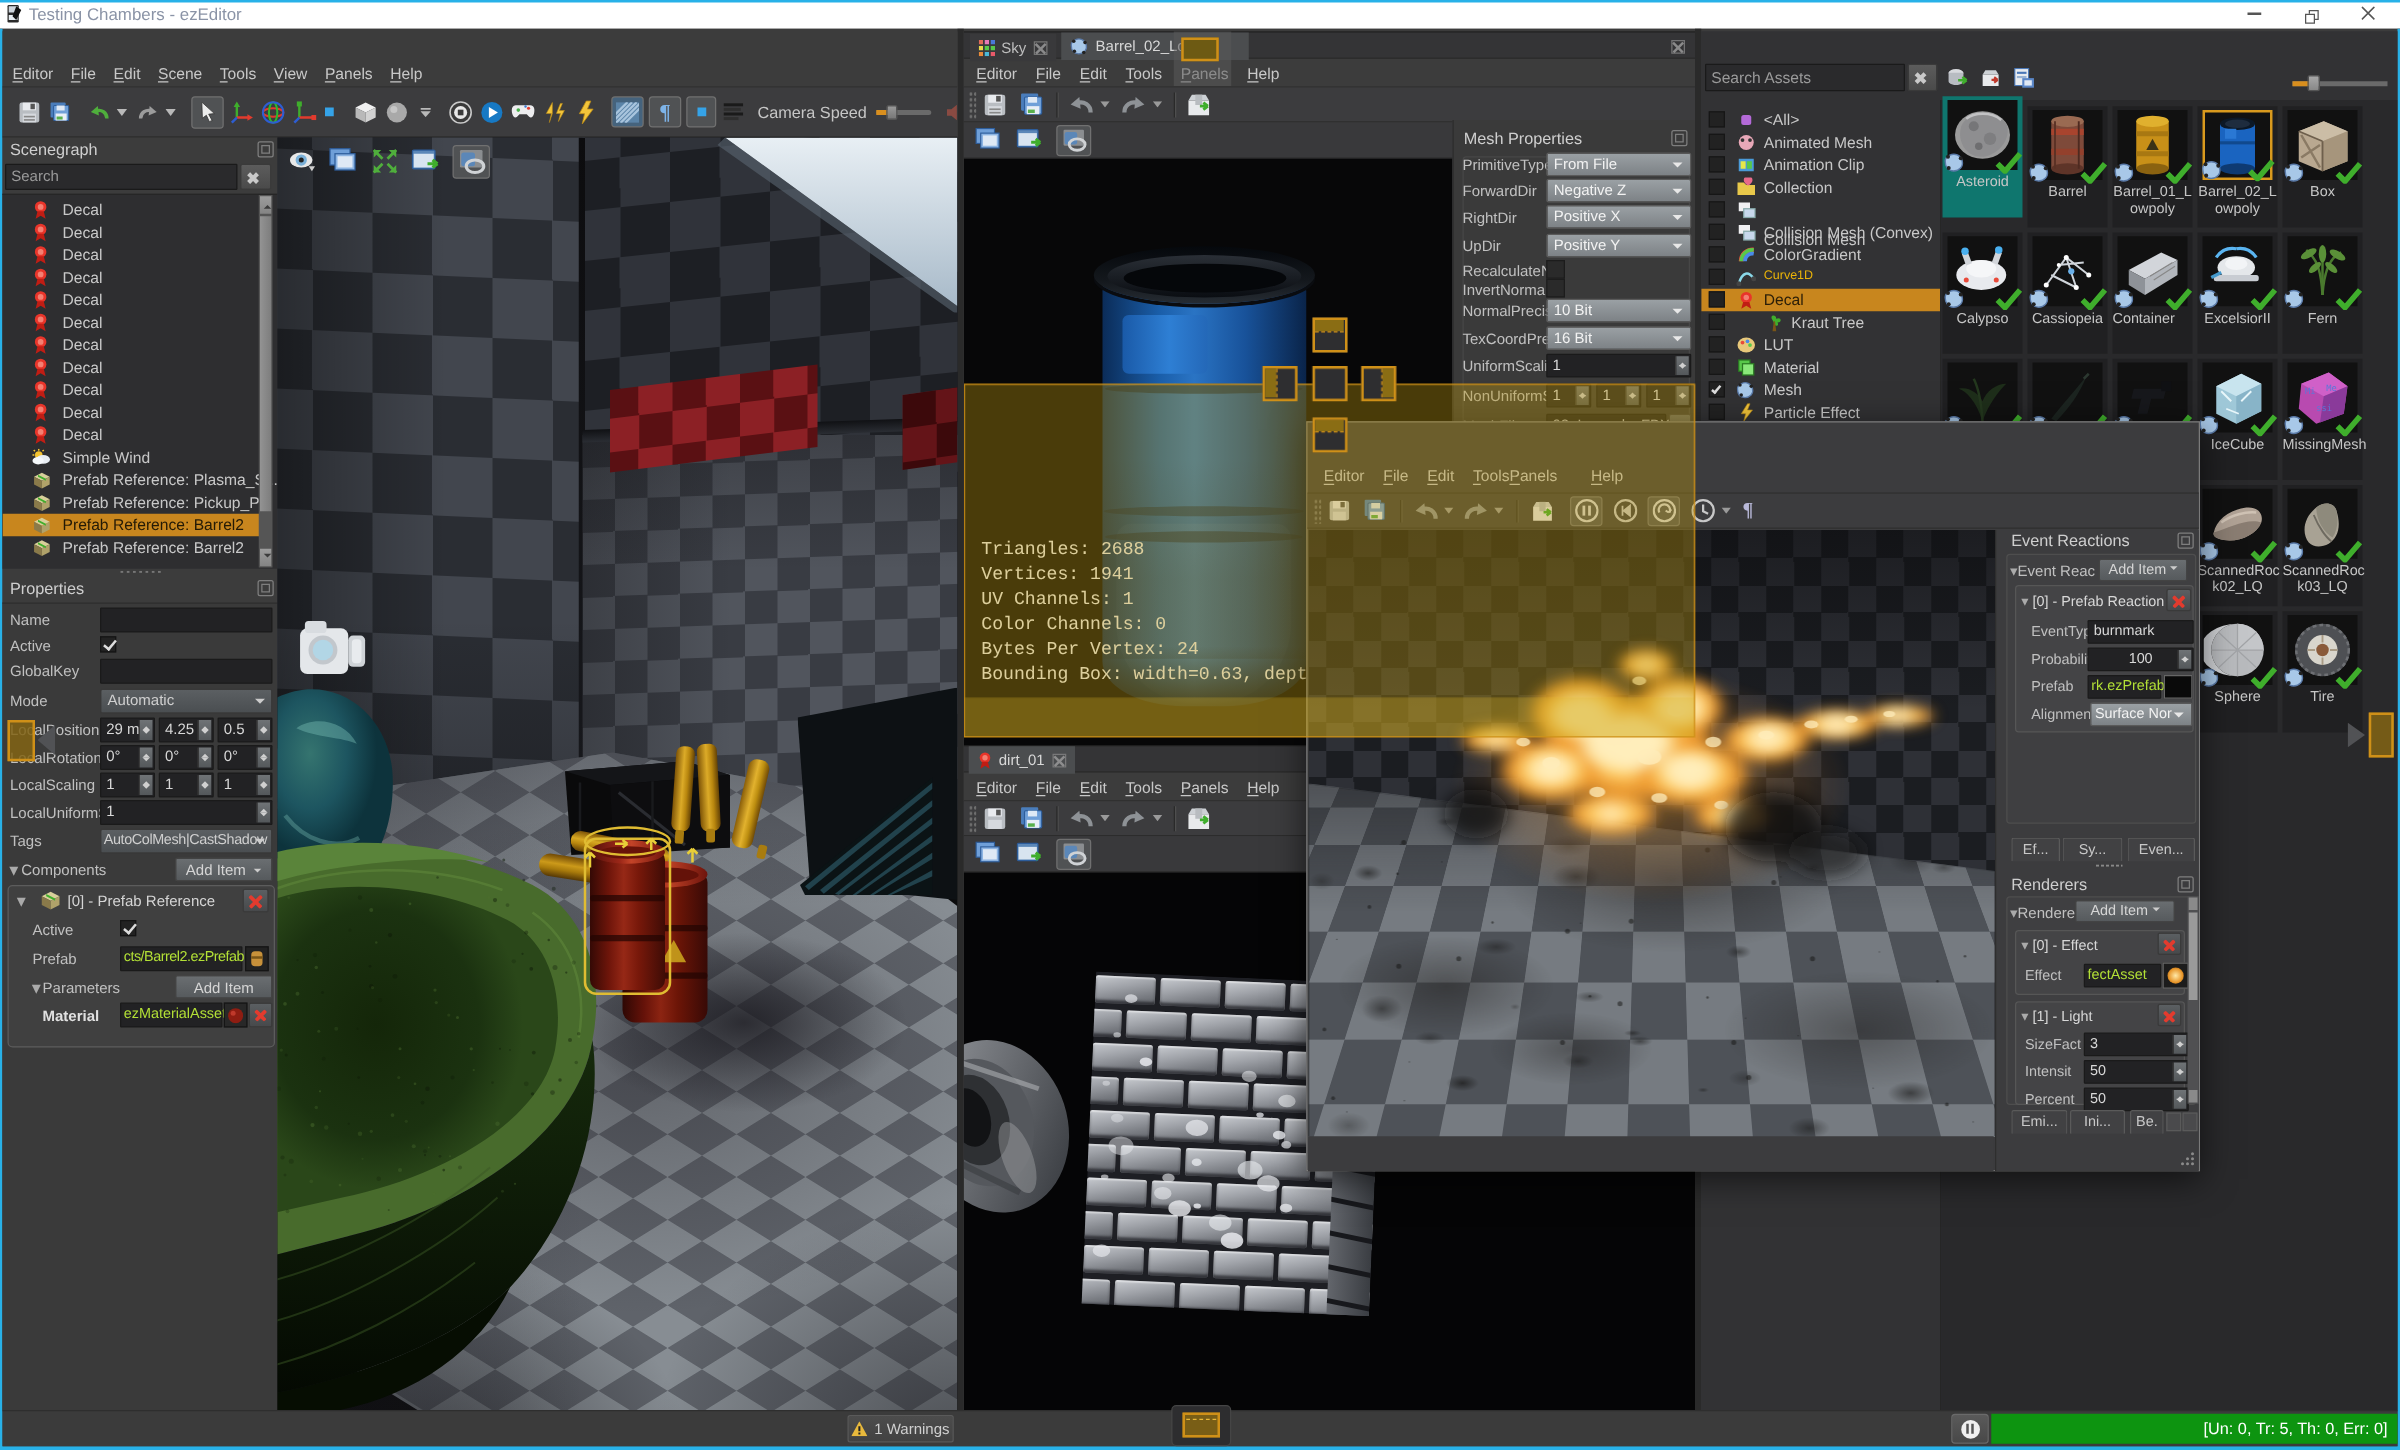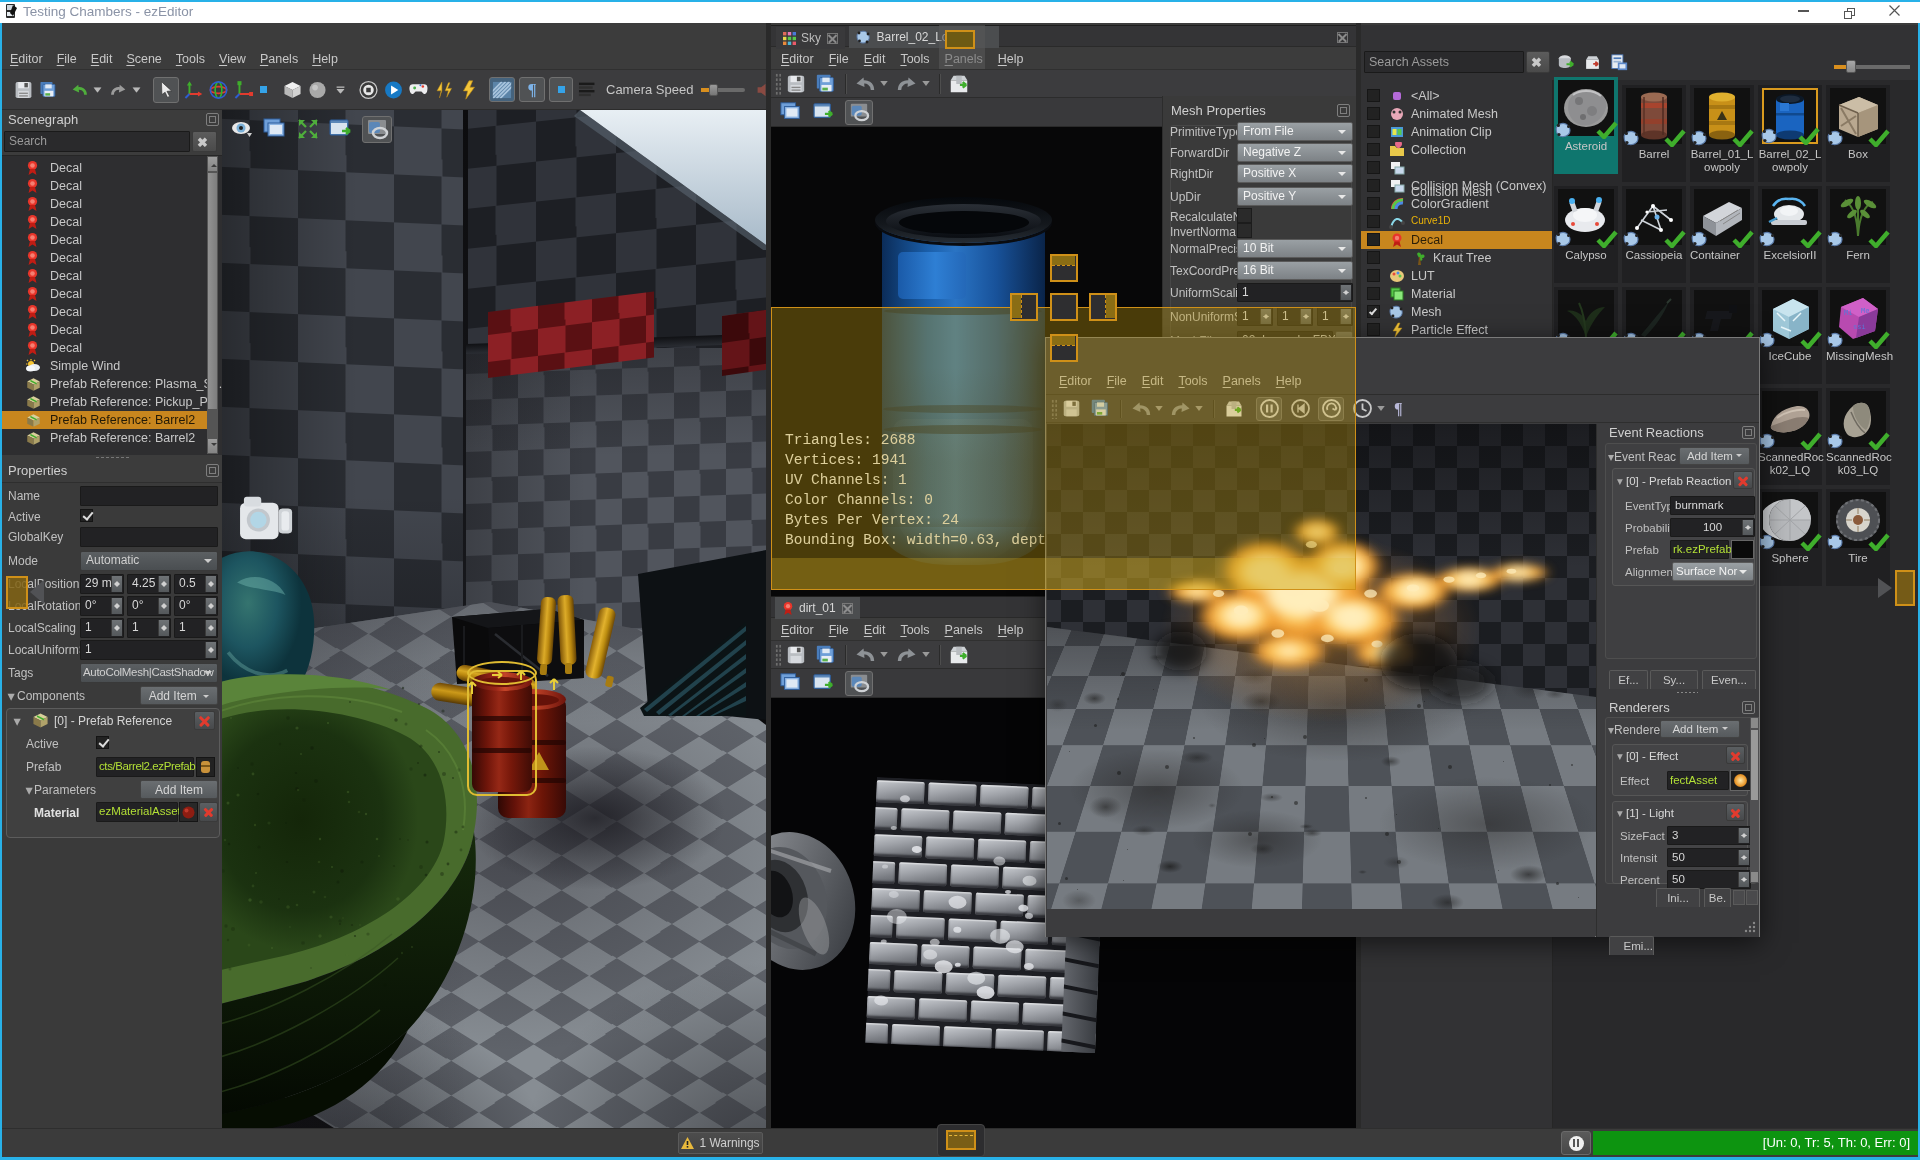--- a/index.html
+++ b/index.html
@@ -1675,21 +1675,21 @@
             <path d="M2 10 L8 16 L20 2" stroke="#3fae2c" stroke-width="4.5" fill="none"></path>
           </svg>
 </div>
 <div style="position:absolute;left:0;top:63px;width:64px;text-align:center;font-size:11.5px;line-height:13px;color:#c6c6c6;">Tire</div>
 </div>
     </div>
 
 <div class="abs" style="left:1045px;top:337px;width:715px;height:600px;background:#3c3c3e;border:1px solid #7a7a7a;box-shadow:0 6px 26px rgba(0,0,0,.6);">
 
 
- <div class="menu abs" style="left:13px;top:36px;"><span style="margin-right:15px"><u>E</u>ditor</span><span style="margin-right:15px"><u>F</u>ile</span><span style="margin-right:15px"><u>E</u>dit</span><span style="margin-right:15px"><u>T</u>ools</span><span style="margin-right:15px"><u>P</u>anels</span><span><u>H</u>elp</span></div>
+ <div class="menu abs" style="left:13px;top:36px;"><span style="margin-right:15px"><u>E</u>ditor</span><span style="margin-right:15px"><u>F</u>ile</span><span style="margin-right:15px"><u>E</u>dit</span><span style=""><u>T</u>ools</span><span style="margin-right:27px"><u>P</u>anels</span><span><u>H</u>elp</span></div>
  <div class="abs" style="left:0;top:56px;width:713px;height:1px;background:#2c2c2c;"></div>
 
  <div class="abs flex" style="left:0;top:57px;width:713px;height:28px;background:#3c3c3e;border-bottom:1px solid #2e2e2e;">
   <div class="grip" style="margin-left:5px;height:20px;"></div>
   <div class="ic" style="margin-left:2px">
           <svg width="19" height="19" viewBox="0 0 22 22">
             <rect x="2" y="2" width="18" height="18" rx="2" fill="#b9bdc2"></rect>
             <rect x="5" y="2" width="12" height="7" fill="#e8eaee"></rect>
             <rect x="12" y="3" width="4" height="5" fill="#555"></rect>
             <rect x="5" y="12" width="12" height="8" fill="#d6d9de"></rect>
@@ -1962,21 +1962,21 @@
     </div>
 <div class="abs" style="left:1612px;top:801px;width:136px;height:83px;border:1px solid #565656;border-radius:3px;background:#444446;"></div>
 <div class="abs lbl" style="left:1617px;top:806px;font-size:11.5px;color:#d8d8d8;"><span style="color:#aaa;">▾</span> [1] - Light</div>
 <div class="abs xbtn" style="left:1726px;top:803px;width:19px;height:18px;"></div>
 <div class="abs lbl" style="left:1620px;top:830px;font-size:11.5px;">SizeFact</div>
 <div class="abs inp" style="left:1667px;top:826px;width:84px;height:19px;font-size:11.5px;">3<span class="spin"></span></div>
 <div class="abs lbl" style="left:1620px;top:852px;font-size:11.5px;">Intensit</div>
 <div class="abs inp" style="left:1667px;top:848px;width:84px;height:19px;font-size:11.5px;">50<span class="spin"></span></div>
 <div class="abs lbl" style="left:1620px;top:874px;font-size:11.5px;">Percent</div>
 <div class="abs inp" style="left:1667px;top:870px;width:84px;height:19px;font-size:11.5px;">50<span class="spin"></span></div>
-<div class="abs" style="left:1609px;top:888px;width:45px;height:19px;background:#414143;border:1px solid #5a5a5a;border-bottom:none;color:#c8c8c8;font-size:11.5px;text-align:right;line-height:18px;border-radius:2px 2px 0 0;margin-top:48px;">Emi...</div>
+<div class="abs" style="left:1609px;top:888px;width:45px;height:19px;background:#414143;border:1px solid #5a5a5a;border-bottom:none;color:#c8c8c8;font-size:11.5px;text-align:center;line-height:18px;border-radius:2px 2px 0 0;">Emi...</div>
 <div class="abs" style="left:1656px;top:888px;width:44px;height:19px;background:#414143;border:1px solid #5a5a5a;border-bottom:none;color:#c8c8c8;font-size:11.5px;text-align:center;line-height:18px;border-radius:2px 2px 0 0;">Ini...</div>
 <div class="abs" style="left:1704px;top:888px;width:27px;height:19px;background:#414143;border:1px solid #5a5a5a;border-bottom:none;color:#c8c8c8;font-size:11.5px;text-align:center;line-height:18px;border-radius:2px 2px 0 0;">Be.</div>
 <div class="abs" style="left:1733px;top:890px;width:12px;height:15px;background:#4a4a4c;border:1px solid #5a5a5a;"></div>
 <div class="abs" style="left:1746px;top:890px;width:12px;height:15px;background:#4a4a4c;border:1px solid #5a5a5a;"></div>
 <div class="abs" style="left:1750px;top:717px;width:9px;height:166px;background:#505052;">
  <span class="abs" style="left:1px;top:1px;width:7px;height:10px;background:#8a8a8a;"></span>
  <span class="abs" style="left:1px;top:13px;width:7px;height:70px;background:#9a9a9a;"></span>
  <span class="abs" style="left:1px;bottom:1px;width:7px;height:10px;background:#8a8a8a;"></span>
 </div>
 <div class="abs" style="left:771px;top:307px;width:585px;height:283px;background:rgba(193,155,14,.36);border:1px solid #cf9018;"></div>

